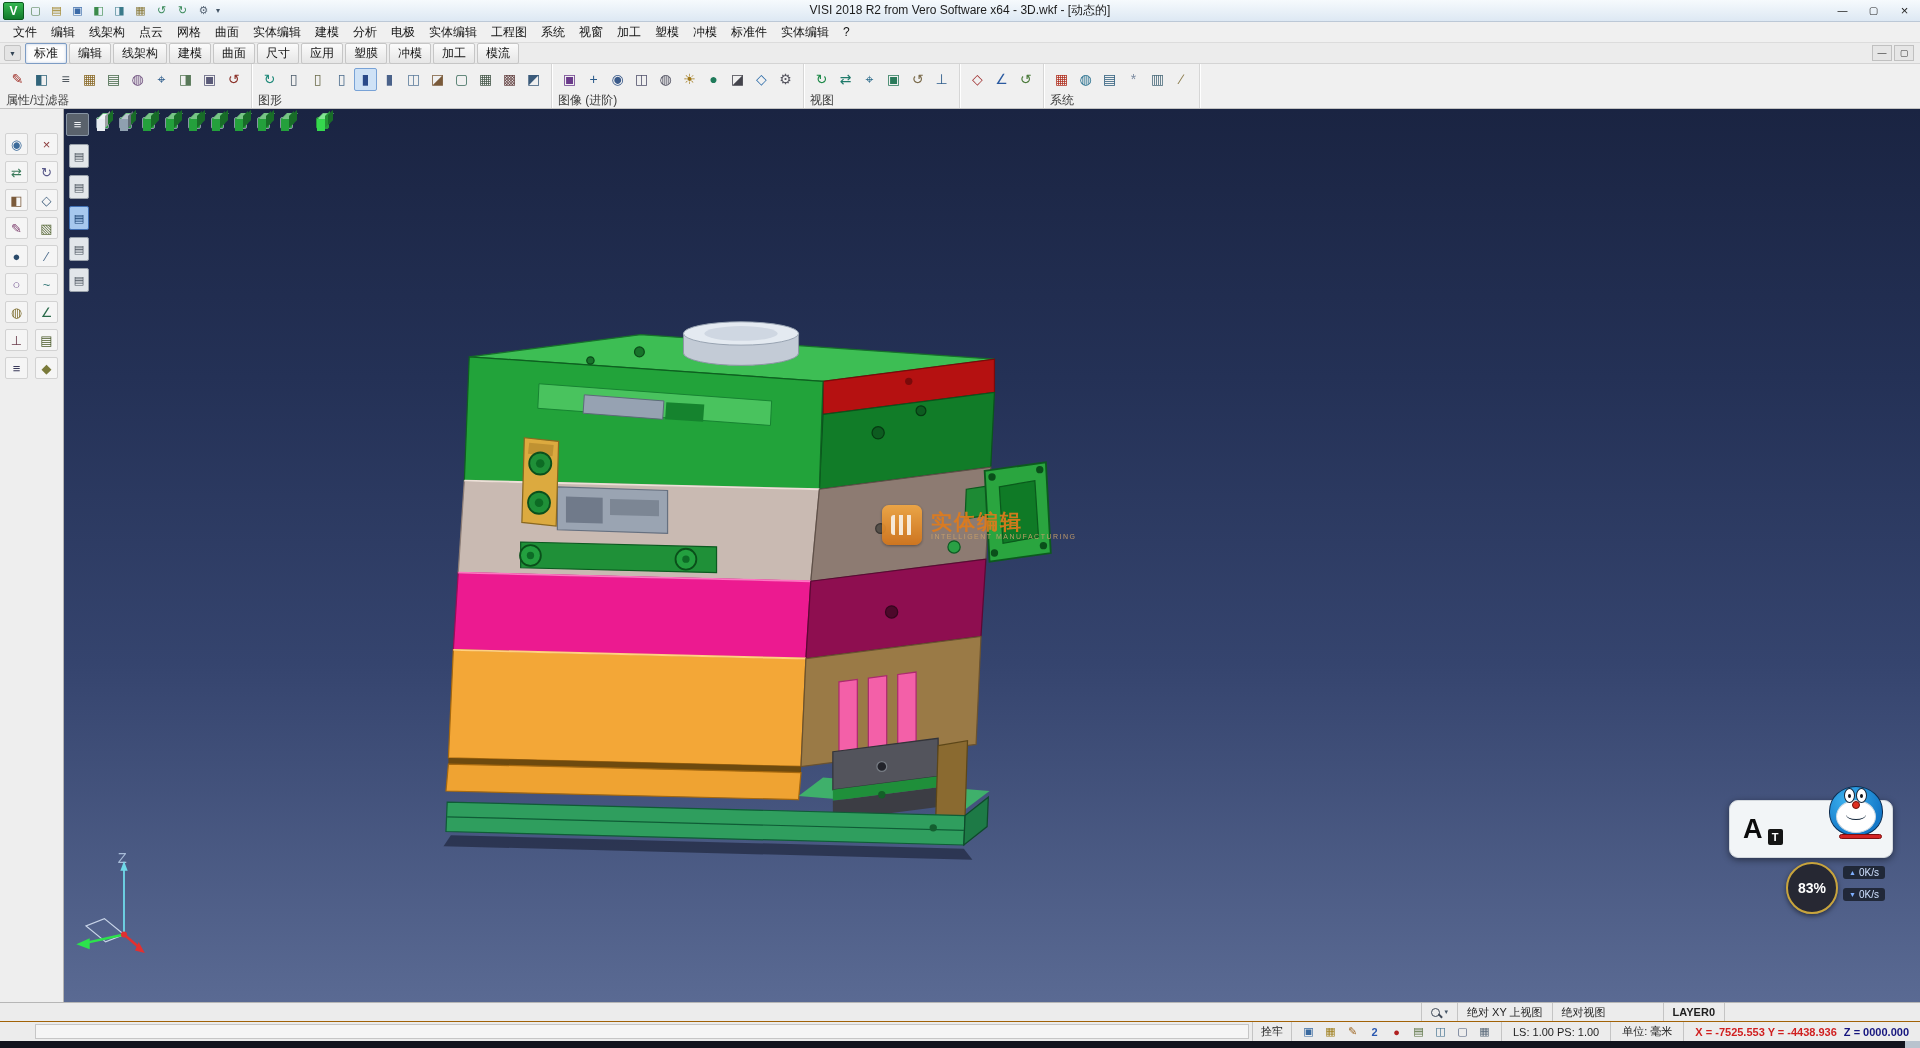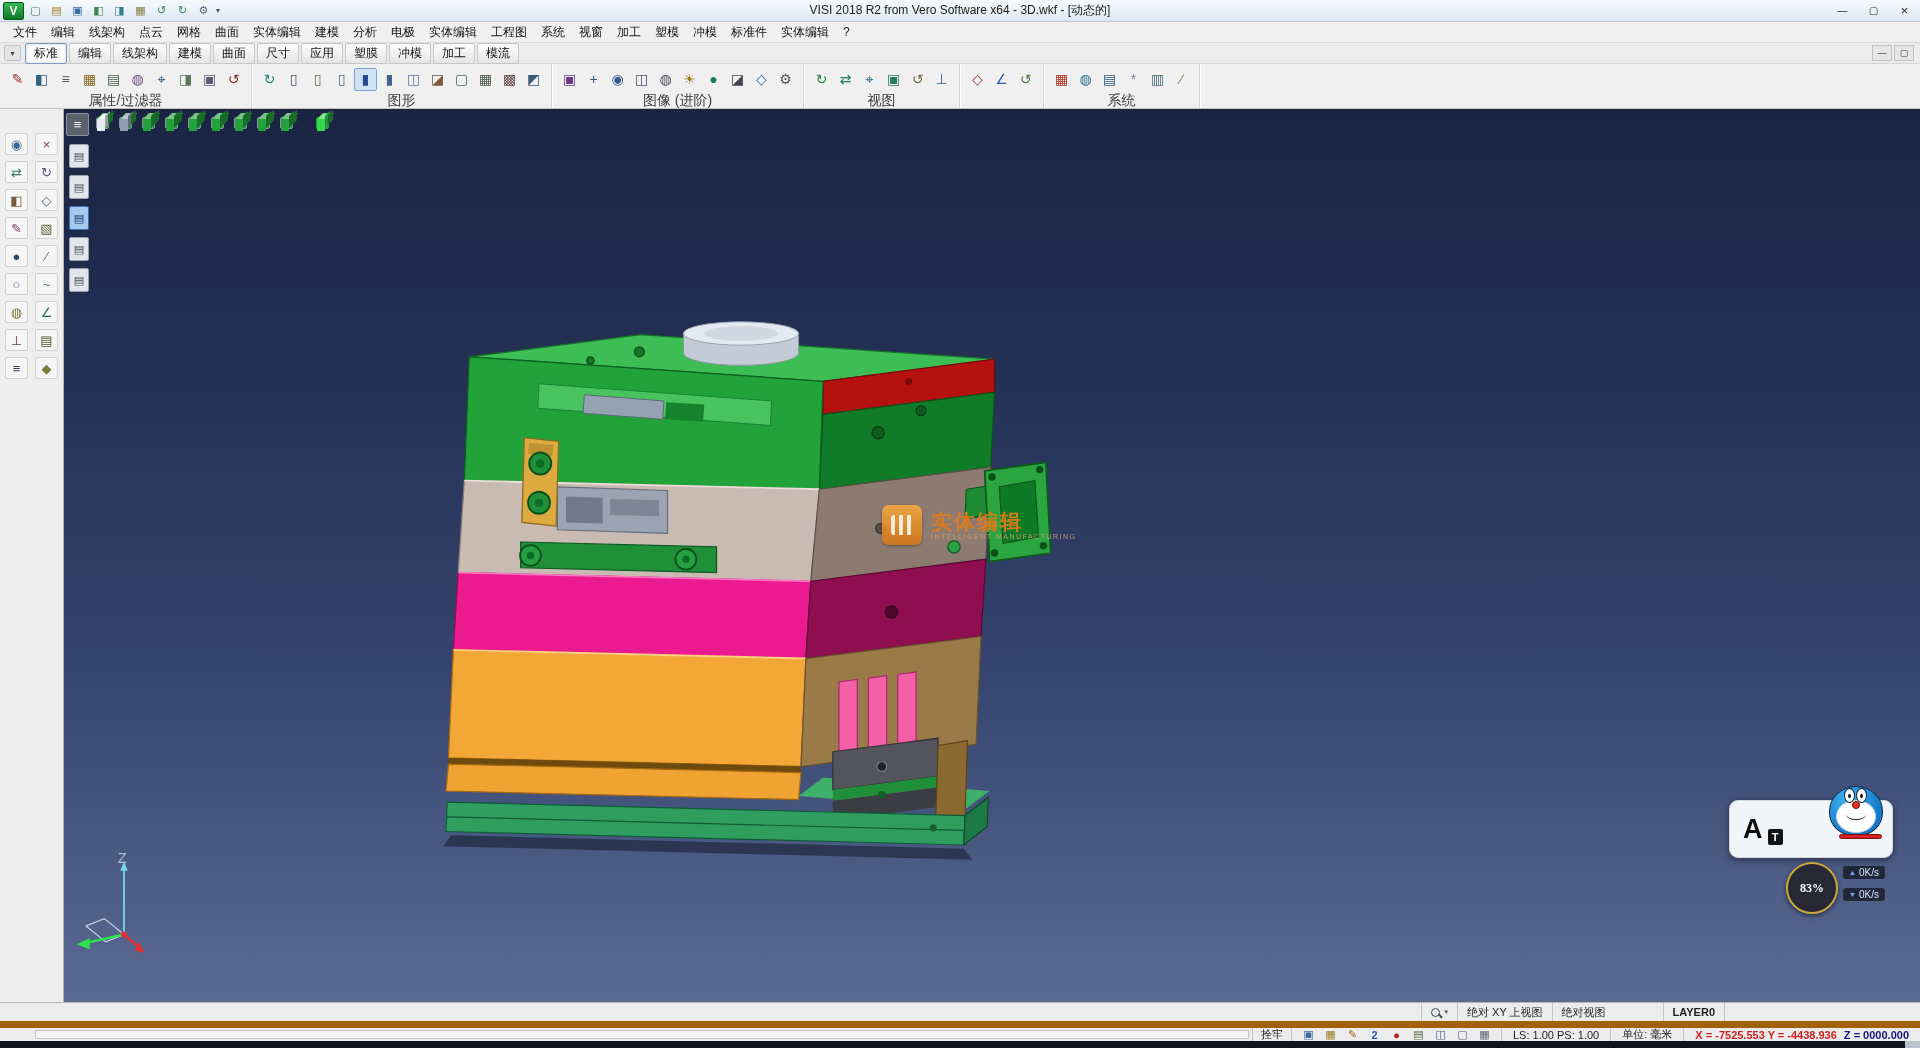--- a/index.html
+++ b/index.html
@@ -27,21 +27,21 @@
   .mdi-controls{margin-left:auto;display:flex;gap:2px;padding-right:6px;}
   .mdi-btn{width:20px;height:16px;font-size:9px;color:#333;background:#e6e6e6;border:1px solid #c0c0c0;display:flex;align-items:center;justify-content:center;}
 
   
   .toolbar{position:absolute;left:0;top:64px;right:0;height:45px;background:#f0f0f0;border-bottom:1px solid #c2c2c2;display:flex;}
   .tb-group{display:flex;flex-direction:column;border-right:1px solid #d6d6d6;box-shadow:1px 0 0 #fff;padding:0 6px;}
   .tb-icons{display:flex;align-items:center;height:30px;gap:1px;}
   .tb-icon{width:23px;height:23px;background:transparent;border:1px solid transparent;border-radius:2px;display:flex;align-items:center;justify-content:center;padding:0;}
   .tb-icon .glyph{font-size:14px;line-height:1;}
   .tb-icon.pressed{background:#cfe2f6;border-color:#78a2d6;}
-  .tb-label{height:14px;line-height:13px;font-size:14px;color:#3c3c3c;text-align:center;}
+  .tb-label{height:14px;line-height:13px;font-size:12px;color:#3c3c3c;text-align:left;}
   .tb-fill{flex:1;}
 
   
   .leftpanel{position:absolute;left:0;top:109px;width:64px;height:893px;background:#eeeeee;border-right:1px solid #b4b4b4;}
   .side-tools{display:grid;grid-template-columns:repeat(2,26px);gap:6px 4px;padding:24px 0 0 5px;}
   .side-icon{width:23px;height:22px;background:#f5f5f5;border:1px solid #d2d2d2;border-radius:2px;display:flex;align-items:center;justify-content:center;font-size:13px;padding:0;}
 
   
   .viewport{position:absolute;left:64px;top:109px;width:1856px;height:893px;overflow:hidden;background:linear-gradient(180deg,#1a2442 0%,#243156 30%,#35446e 62%,#5a6a93 100%);}
   svg.scene{position:absolute;left:0;top:0;width:100%;height:100%;display:block;}
@@ -69,21 +69,21 @@
   
   .statusbar1{position:absolute;left:0;top:1002px;right:0;height:19px;background:#ececec;border-top:1px solid #b6b6b6;display:flex;align-items:stretch;font-size:11px;color:#1e1e1e;}
   .sb1-fill{flex:1;}
   .sb1-seg{border-left:1px solid #c4c4c4;display:flex;align-items:center;justify-content:center;padding:0 9px;white-space:nowrap;}
   .sb1-end{width:196px;border-left:1px solid #c4c4c4;}
   .layer-label{font-weight:bold;margin-left:48px;}
   .mag{width:9px;height:9px;border:1.5px solid #3f4a58;border-radius:50%;position:relative;display:inline-block;margin-right:3px;}
   .mag::after{content:"";position:absolute;width:5px;height:1.5px;background:#3f4a58;transform:rotate(45deg);right:-4px;bottom:-1px;}
   .sb-caret{font-size:7px;color:#456;margin-left:2px;}
 
-  .statusbar2{position:absolute;left:0;top:1021px;right:0;height:20px;background:#ececec;border-top:7px solid #a16207;display:flex;align-items:stretch;font-size:11px;color:#1e1e1e;padding-left:32px;}
+  .statusbar2{position:absolute;left:0;top:1021px;right:0;height:20px;background:#ececec;border-top:1px solid #a16207;display:flex;align-items:stretch;font-size:11px;color:#1e1e1e;padding-left:32px;}
   .sb2-field{flex:1;margin:2px 3px;border:1px solid #c6c6c6;background:#f5f5f5;}
   .sb2-lock{display:flex;align-items:center;padding:0 8px;border-left:1px solid #c4c4c4;}
   .sb2-icons{display:flex;align-items:center;gap:5px;padding:0 8px;border-left:1px solid #c4c4c4;}
   .sb2-icon{width:17px;height:15px;display:flex;align-items:center;justify-content:center;font-size:11px;background:transparent;border:none;padding:0;font-weight:bold;}
   .sb2-seg{border-left:1px solid #c4c4c4;display:flex;align-items:center;padding:0 11px;white-space:nowrap;}
   .coords-xy{color:#d01f1f;font-weight:bold;margin-right:7px;}
   .coords-z{color:#15157e;font-weight:bold;}
 
   .taskbar{position:absolute;left:0;bottom:0;right:0;height:7px;background:#11131d;}
   .taskbar-end{position:absolute;right:0;bottom:0;width:15px;height:7px;background:#b9c3ce;}
@@ -95,21 +95,21 @@
   .ime-tool{width:15px;height:16px;background:#141414;color:#fff;font-size:11px;font-weight:bold;display:flex;align-items:center;justify-content:center;border-radius:2px;margin:16px 0 0 5px;}
   .dora{position:absolute;right:3px;top:-15px;width:64px;height:74px;}
   .dora .head{position:absolute;left:4px;top:0;width:54px;height:50px;background:radial-gradient(circle at 35% 30%,#3db4f0,#1478c8 72%);border:1.5px solid #0c2c50;border-radius:50% 50% 46% 46%;}
   .dora .face{position:absolute;left:6px;top:13px;width:40px;height:33px;background:#fff;border:1px solid #ccd6de;border-radius:50%;}
   .dora .eye{position:absolute;top:1px;width:11px;height:15px;background:#fff;border:1.2px solid #12263a;border-radius:50%;}
   .dora .eye.l{left:14px;} .dora .eye.r{left:26px;}
   .dora .eye::after{content:"";position:absolute;left:3px;top:5px;width:3px;height:4px;background:#10141a;border-radius:50%;}
   .dora .nose{position:absolute;left:22px;top:14px;width:8px;height:8px;background:#e03020;border:1px solid #701008;border-radius:50%;}
   .dora .mouth{position:absolute;left:16px;top:22px;width:20px;height:11px;border-bottom:1.5px solid #12263a;border-radius:0 0 50% 50%;}
   .dora .collar{position:absolute;left:9px;top:47px;width:43px;height:5px;background:#d42424;border:1px solid #7e0f0f;border-radius:3px;}
-  .badge{position:absolute;left:1786px;top:862px;width:52px;height:52px;border-radius:50%;background:rgba(34,34,42,.9);border:2.5px solid #c8a43c;color:#fff;font-size:12px;font-weight:bold;display:flex;align-items:center;justify-content:center;box-shadow:0 2px 5px rgba(0,0,0,.5);font-family:Liberation Serif, serif;}
+  .badge{position:absolute;left:1786px;top:862px;width:52px;height:52px;border-radius:50%;background:rgba(34,34,42,.9);border:2.5px solid #c8a43c;color:#fff;font-size:14px;font-weight:bold;display:flex;align-items:center;justify-content:center;box-shadow:0 2px 5px rgba(0,0,0,.5);}
   .net-row{position:absolute;display:flex;align-items:center;gap:3px;background:rgba(21,25,35,.78);border-radius:3px;padding:1px 6px;color:#cfe0ff;font-size:10px;}
   .net-row .arr{font-size:7px;color:#7fb0ff;}
   .net-up{left:1843px;top:866px;} .net-down{left:1843px;top:888px;}
 </style>
 </head>
 <body>
 
 <div class="titlebar">
   <div class="tq-icons">
 

